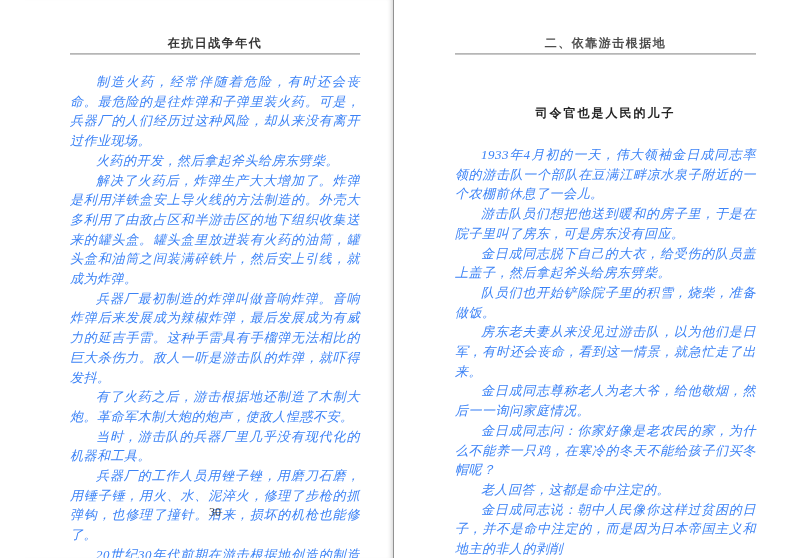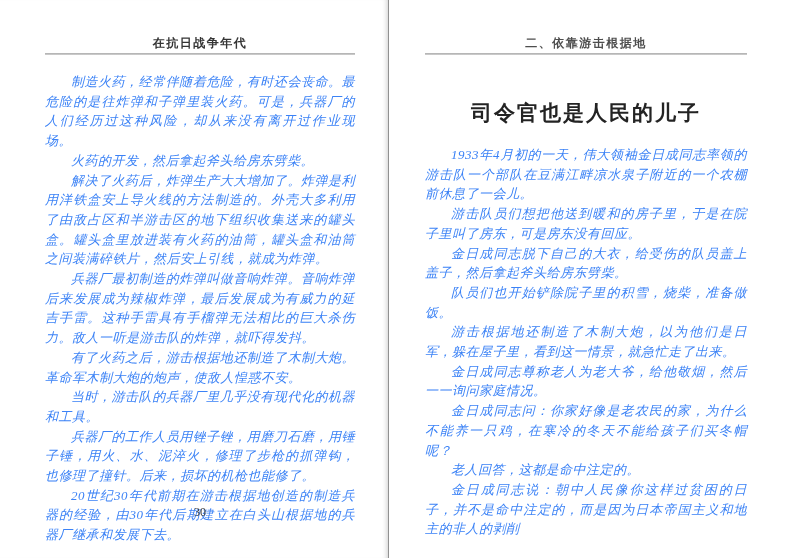--- a/index.html
+++ b/index.html
@@ -8,20 +8,21 @@
     background: #ffffff;
     font-family: "Liberation Serif", "DejaVu Serif", serif;
     overflow: hidden;
   }
   .spread { display: flex; width: 787px; height: 558px; }
   .page {
     box-sizing: border-box;
     width: 389px; height: 558px;
     position: relative;
     background: #ffffff;
+    margin-left: 25px;
   }
   .page.left {
     border-right: 1px solid #919191;
     box-shadow: inset -5px 0 5px -4px rgba(0,0,0,0.20);
     padding: 0 33px 0 45px;
   }
   .page.right { padding: 0 31px 0 36px; }
 
   .runhead {
     margin-top: 36px;
@@ -35,21 +36,21 @@
   .page.right .runhead { color: #4e4e4e; }
   .rule {
     height: 2px;
     background: linear-gradient(#adadad, #d2d2d2);
     margin-top: 3px;
   }
 
   .chapter-title {
     margin-top: 48px;
     text-align: center;
-    font-size: 21px;
+    font-size: 12px;
     font-weight: 600;
     letter-spacing: 2px;
     color: #232323;
     line-height: 20px;
   }
 
   .bodytext {
     margin-top: 17px;
     font-size: 13px;
     line-height: 19.7px;
@@ -99,21 +100,21 @@
     <div class="runhead">二、依靠游击根据地</div>
     <div class="rule"></div>
 
     <div class="chapter-title">司令官也是人民的儿子</div>
 
     <div class="bodytext">
       <p>1933年4月初的一天，伟大领袖金日成同志率领的游击队一个部队在豆满江畔凉水泉子附近的一个农棚前休息了一会儿。</p>
       <p>游击队员们想把他送到暖和的房子里，于是在院子里叫了房东，可是房东没有回应。</p>
       <p>金日成同志脱下自己的大衣，给受伤的队员盖上盖子，然后拿起斧头给房东劈柴。</p>
       <p>队员们也开始铲除院子里的积雪，烧柴，准备做饭。</p>
-      <p>游击根据地还制造了木制大炮，以为他们是日军，躲在屋子里，看到这一情景，就急忙走了出来。</p>
+      <p>房东老夫妻从来没见过游击队，以为他们是日军，有时还会丧命，看到这一情景，就急忙走了出来。</p>
       <p>金日成同志尊称老人为老大爷，给他敬烟，然后一一询问家庭情况。</p>
       <p>金日成同志问：你家好像是老农民的家，为什么不能养一只鸡，在寒冷的冬天不能给孩子们买冬帽呢？</p>
       <p>老人回答，这都是命中注定的。</p>
       <p>金日成同志说：朝中人民像你这样过贫困的日子，并不是命中注定的，而是因为日本帝国主义和地主的非人的剥削</p>
     </div>
 
   </div>
 
 </div>
 

